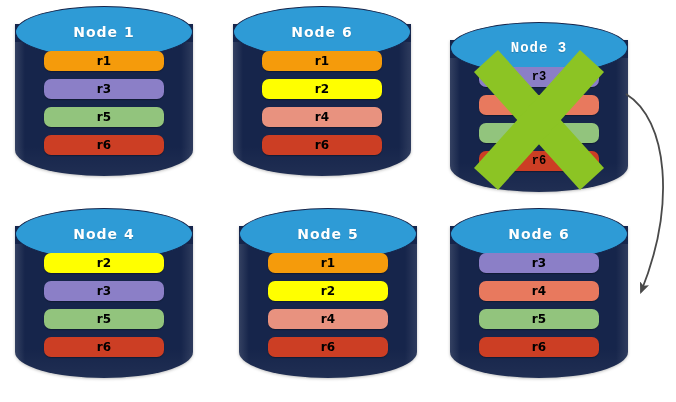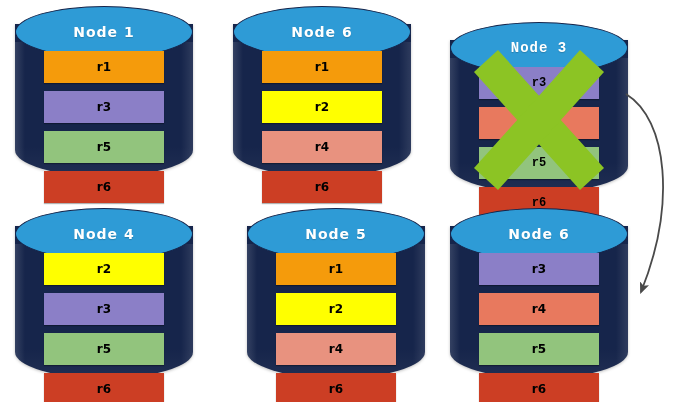--- a/index.html
+++ b/index.html
@@ -96,23 +96,23 @@
   }
 
   
   .bars {
     position: absolute;
     left: 29px;
     top: 45px;
     width: 120px;
   }
   .bar {
-    height: 32px;
+    height: 20px;
     margin-bottom: 8px;
-    border-radius: 0;
+    border-radius: 7px;
     display: flex;
     align-items: center;
     justify-content: center;
     box-shadow: 0 1px 1px rgba(0,0,0,0.30);
   }
   .bar:last-child { margin-bottom: 16px; }
   .bar-label {
     font-size: 12px;
     font-weight: bold;
     color: #000000;
@@ -244,21 +244,21 @@
       </div>
       <div class="bar" style="background-color: rgb(146, 196, 125);">
         <span class="bar-label">r5</span>
       </div>
       <div class="bar" style="background-color: rgb(204, 62, 36);">
         <span class="bar-label">r6</span>
       </div>
     </div>
   </div>
 
-  <div class="node" style="left:247px; top:208px;padding-left:32px;">
+  <div class="node" style="left:239px; top:208px;padding-left:32px;">
     <div class="cyl-body">
       <div class="cyl-side-left"></div>
       <div class="cyl-side-right"></div>
       <div class="cyl-bottom-shade"></div>
     </div>
     <div class="cyl-top">
       <span class="node-label">Node 5</span>
     </div>
     <div class="bars">
       <div class="bar" style="background-color: rgb(245, 155, 11);">

